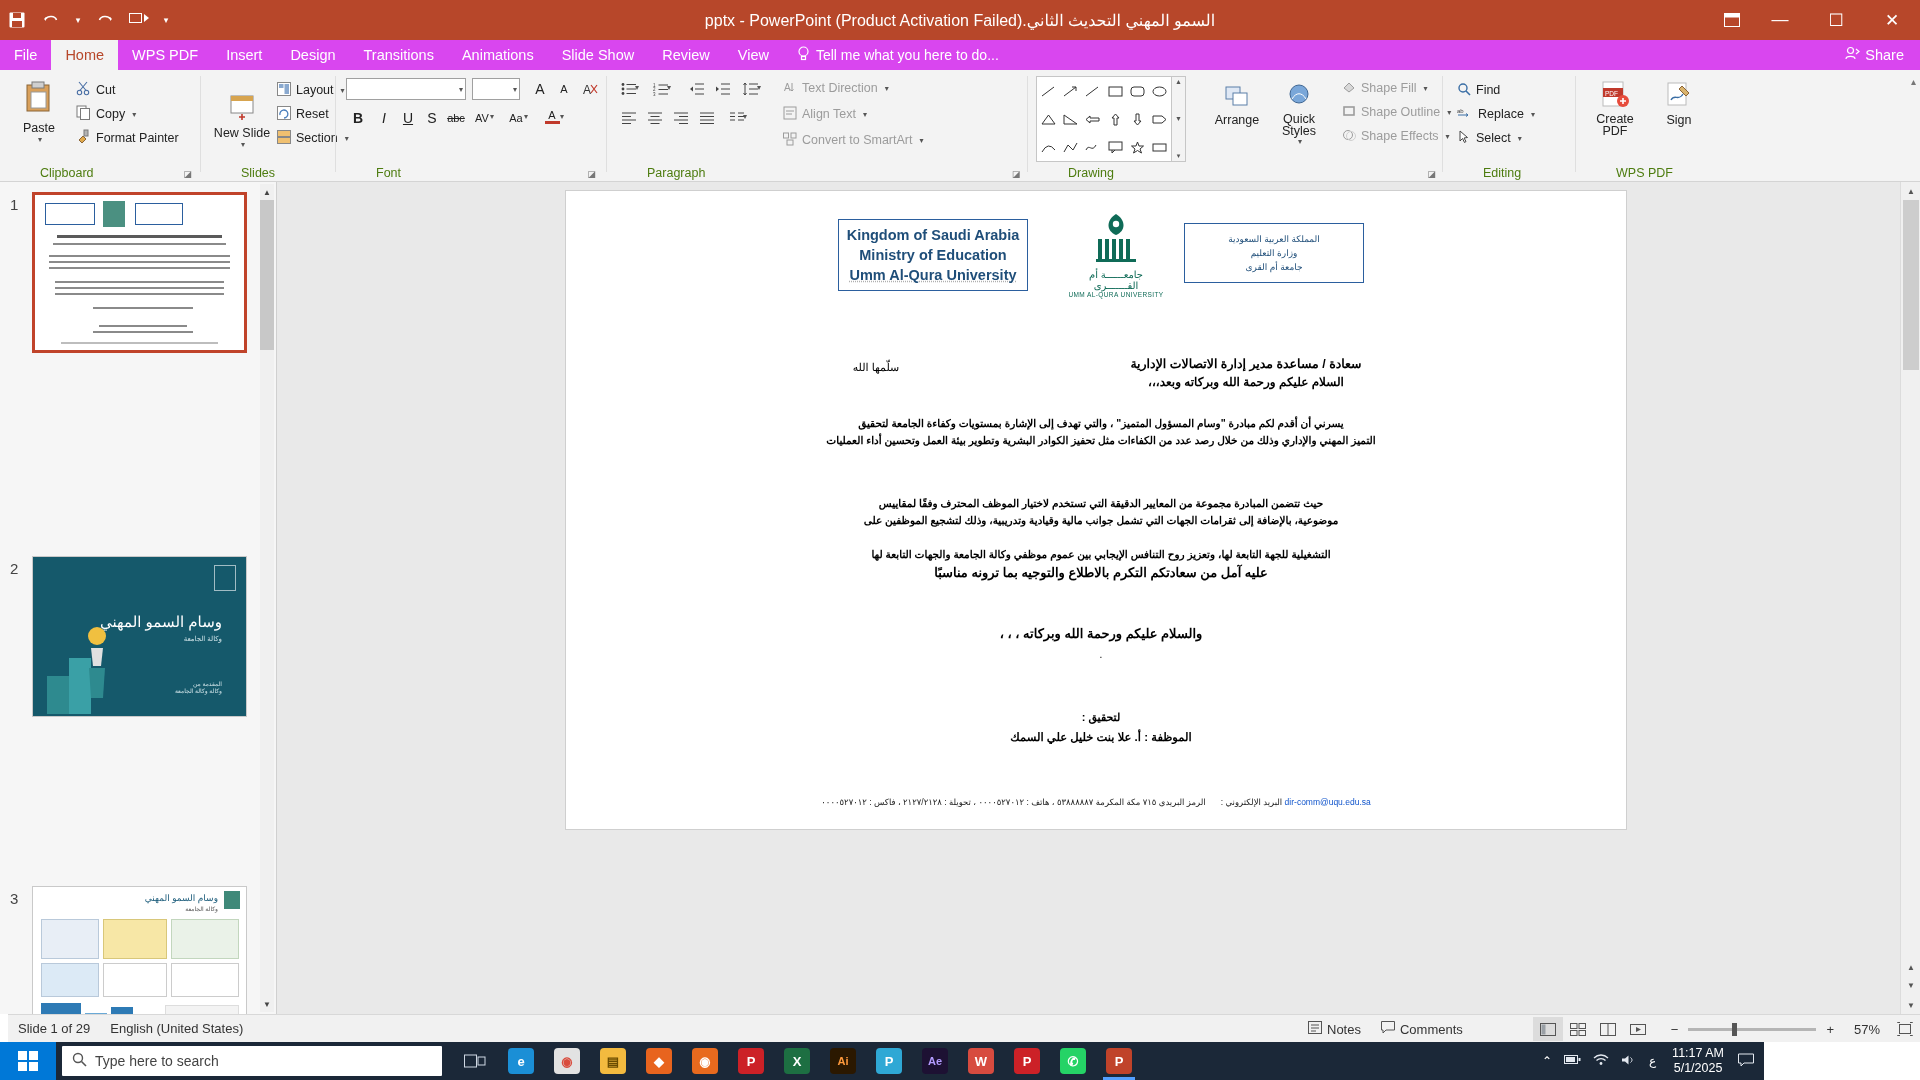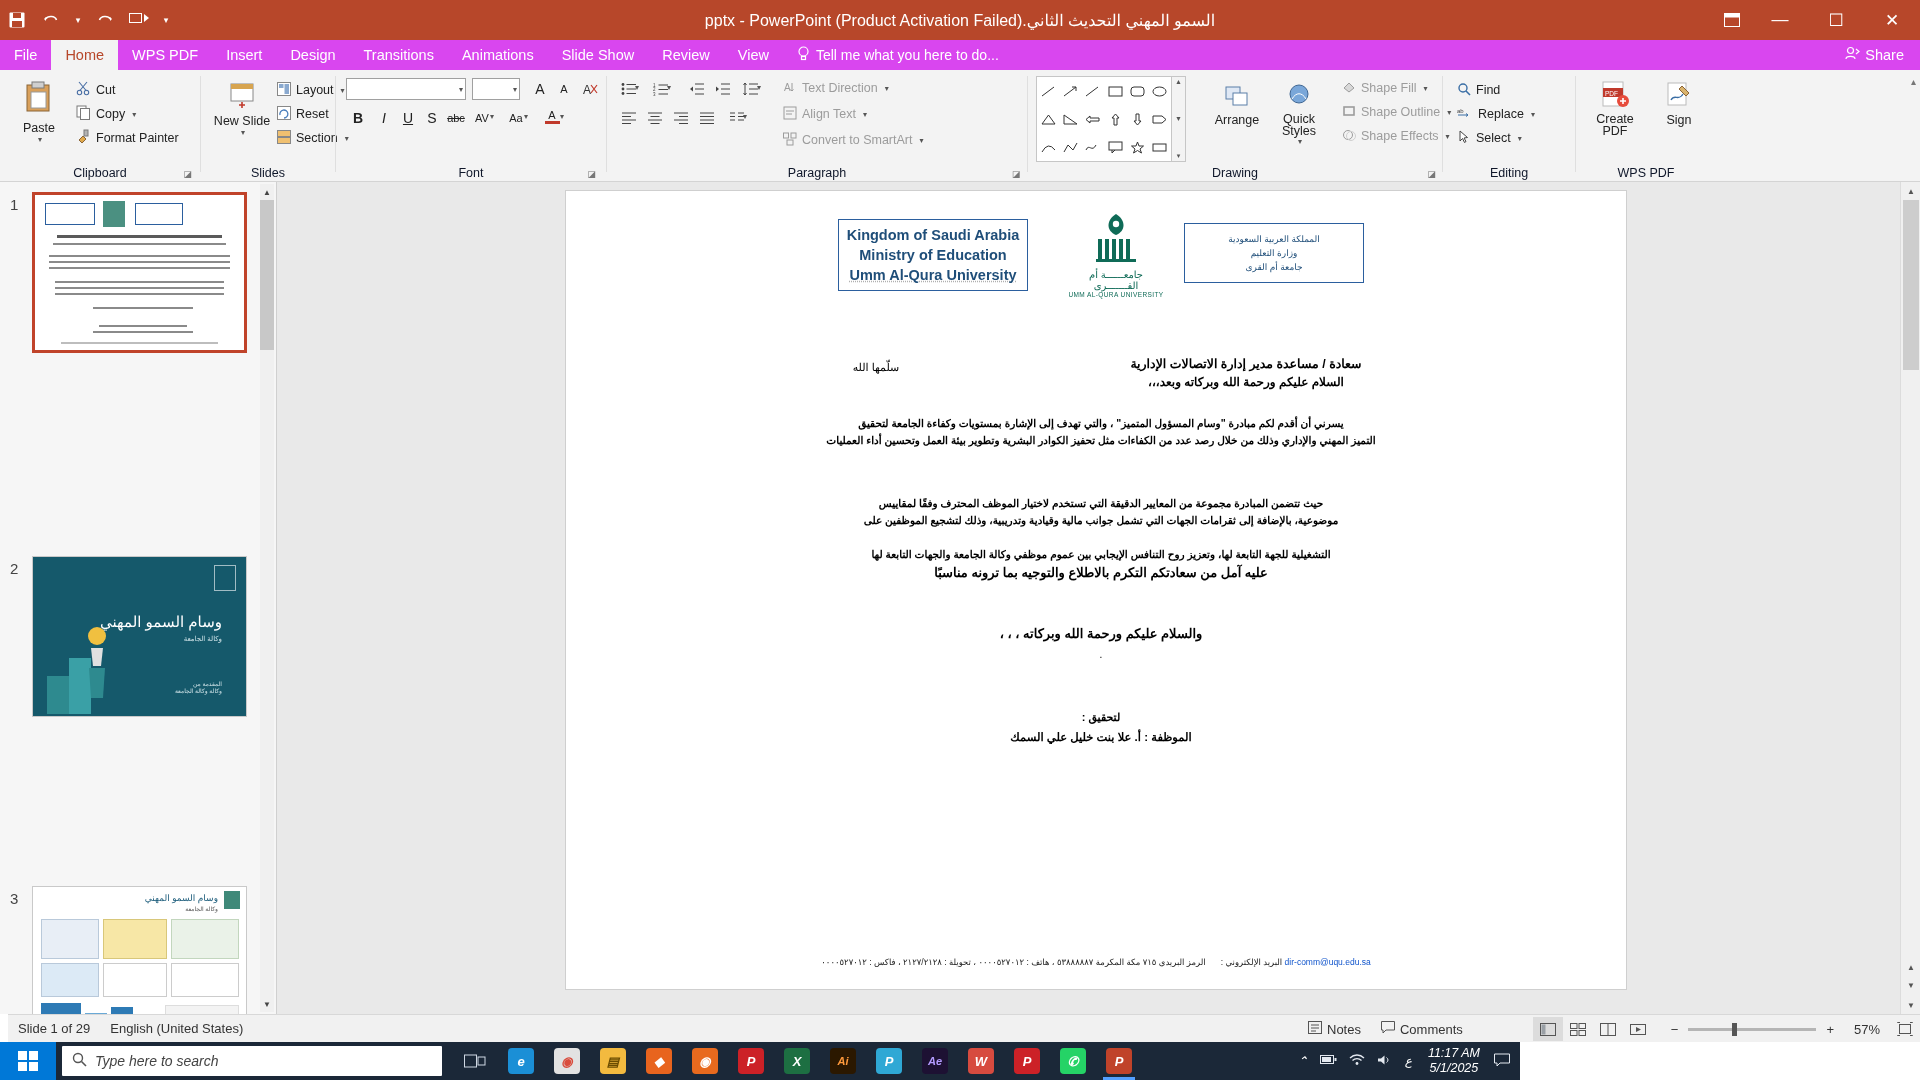--- a/index.html
+++ b/index.html
@@ -46,22 +46,22 @@
     gap: 5px; color: #fff; font-size: 14.5px; padding: 0 8px;
   }
 
   
   .ribbon {
     position: absolute; top: 70px; left: 0; width: 1920px; height: 112px;
     background: #f3f3f3; border-bottom: 1px solid #d4d4d4;
   }
   .rgroup { position: absolute; top: 0; height: 112px; }
   .rgroup-label {
-    position: absolute; bottom: 2px; left: 0; width: 100%; text-align: center;
-    font-size: 12.5px; color: #0f172a;
+    position: absolute; bottom: 2px; left: 0; width: 100%; text-align: left;
+    font-size: 12.5px; color: #4d7c0f; padding-left: 40px;
   }
   .rsep { position: absolute; top: 6px; width: 1px; height: 96px; background: #dfdfdf; }
 
   .btn-lg {
     display: flex; flex-direction: column; align-items: center; justify-content: flex-start;
     font-size: 12.5px; color: #222; padding-top: 4px; width: 62px; text-align: center;
   }
   .btn-sm {
     display: flex; align-items: center; gap: 5px; font-size: 12.5px; color: #222;
     height: 24px; padding: 0 4px; white-space: nowrap;
@@ -114,21 +114,21 @@
   .tp-scroll {
     position: absolute; right: 2px; top: 2px; width: 14px; height: 828px; background: #f0f0f0;
   }
   .tp-thumbbar { position: absolute; right: 2px; top: 18px; width: 14px; height: 150px; background: #c8c8c8; }
   .tp-arrow { position: absolute; right: 2px; width: 14px; height: 16px; display:flex; align-items:center; justify-content:center; font-size: 8px; color:#444; background:#f0f0f0;}
 
   .slide-area {
     position: absolute; left: 277px; top: 0; right: 20px; height: 832px; background: #e9e9e9;
   }
   .slide {
-    position: absolute; left: 288px; top: 8px; width: 1062px; height: 800px;
+    position: absolute; left: 288px; top: 8px; width: 1062px; height: 640px;
     background: #fff; border: 1px solid #cfcfcf;
   }
 
   
   .hdr-box {
     position: absolute; border: 1px solid #2b5f9e; color: #1f4e79;
     display: flex; flex-direction: column; align-items: center; justify-content: center;
   }
   .hdr-en { left: 272px; top: 28px; width: 190px; height: 72px; font-size: 14.5px; line-height: 20px; font-weight: bold; }
   .hdr-ar { left: 618px; top: 32px; width: 180px; height: 60px; font-size: 9px; line-height: 14px; direction: rtl; }
@@ -158,22 +158,22 @@
   }
   .sb-item { padding: 0 10px; display: flex; align-items: center; gap: 5px; height: 28px; }
   .sb-right { position: absolute; right: 0; top: 0; height: 28px; display: flex; align-items: center; }
   .view-btn { width: 30px; height: 24px; display: flex; align-items: center; justify-content: center; }
   .view-btn.active { background: #dcdcdc; }
   .zoom-track { width: 128px; height: 3px; background: #b5b5b5; position: relative; }
   .zoom-handle { position: absolute; left: 44px; top: -5px; width: 5px; height: 13px; background: #555; }
 
   
   .taskbar {
-    position: absolute; left: 0; top: 1042px; width: 1520px; height: 38px; background: #1b2838;
-    display: flex; align-items: center; font-style: italic;
+    position: absolute; left: 0; top: 1042px; width: 1764px; height: 38px; background: #1b2838;
+    display: flex; align-items: center;
   }
   .start {
     width: 56px; height: 38px; background: #0078d7; display: flex; align-items: center; justify-content: center;
   }
   .tb-search {
     width: 380px; height: 30px; background: #fff; margin-left: 6px; display: flex; align-items: center;
     gap: 8px; padding: 0 10px; font-size: 14px; color: #444; border-radius: 1px;
   }
   .tb-app { width: 46px; height: 38px; display: flex; align-items: center; justify-content: center; position: relative; }
   .tb-app.active::after { content: ""; position: absolute; bottom: 0; left: 7px; width: 32px; height: 3px; background: #54a0ff; }
@@ -312,21 +312,21 @@
           </span>
           <span>Format Painter</span>
         </div>
       </div>
       <div class="rgroup-label">Clipboard</div>
       <div style="position:absolute; right:8px; bottom:3px; font-size:9px; color:#777;">◪</div>
     </div>
     <div class="rsep" style="left:200px;"></div>
 
     <div class="rgroup" style="left:201px; width:134px;">
-      <div style="position:absolute; left:10px; top:6px; width:60px;">
+      <div style="position:absolute; left:10px; top:18px; width:60px;">
         <div class="btn-lg">
           <span>
             <svg width="30" height="30" viewBox="0 0 30 30">
                 <rect x="4" y="4" width="22" height="17" fill="#fff" stroke="#888"></rect>
                 <rect x="4" y="4" width="22" height="5" fill="#d7a44f"></rect>
                 <path d="M15 22 v6 M12 25 h6" stroke="#c0392b" stroke-width="1.6"></path>
               </svg>
           </span>
           <span style="line-height:13px; margin-top:2px;">New Slide</span>
           <span class="caret">▾</span>

